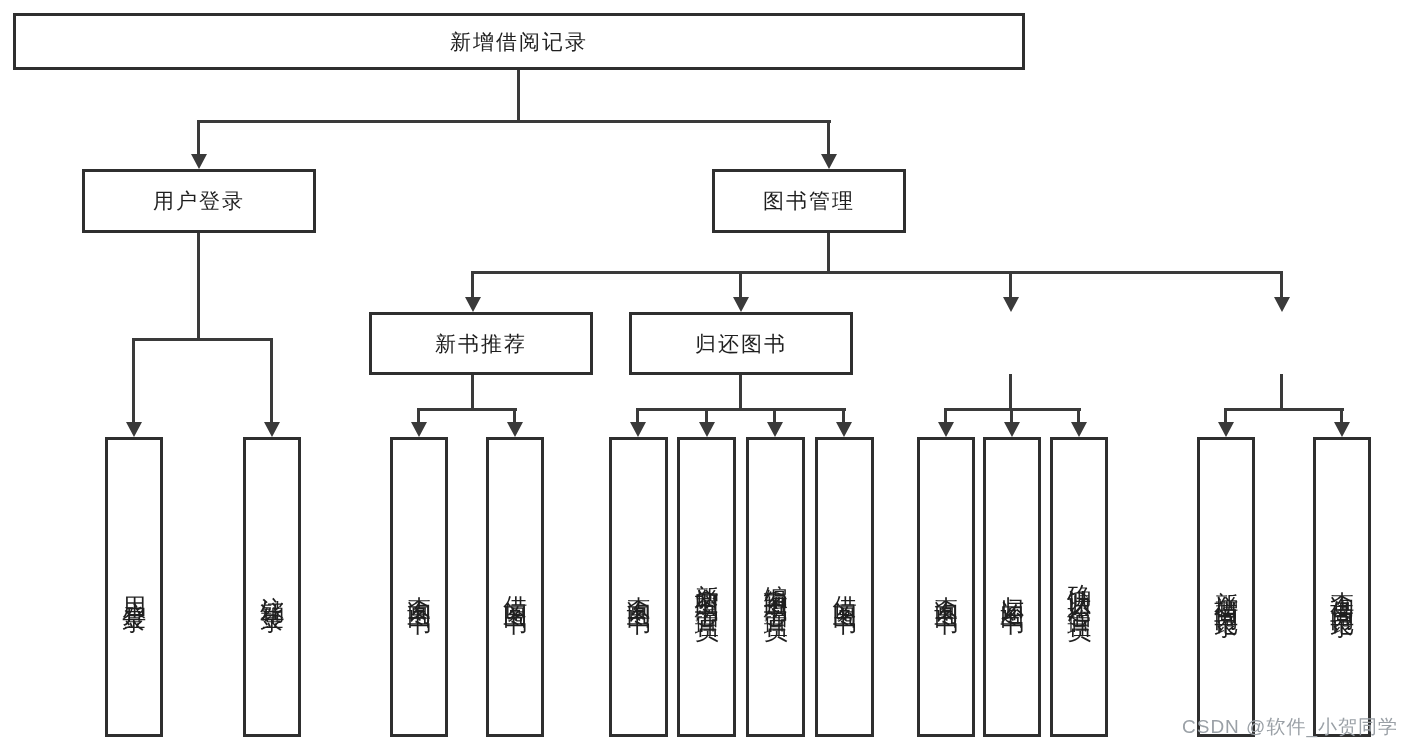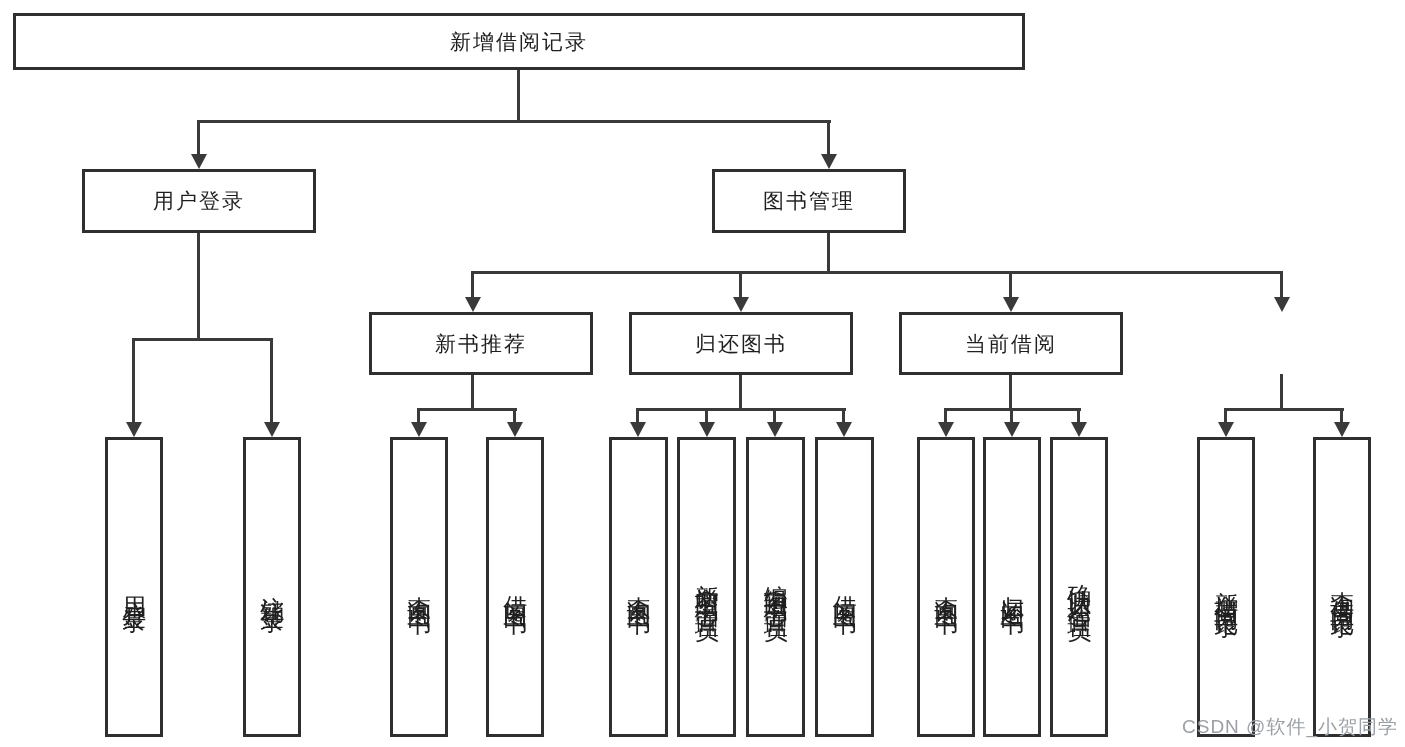--- a/index.html
+++ b/index.html
@@ -105,23 +105,20 @@
   <div class="box hbox" style="left:712px;top:169px;width:194px;height:64px">
     <span class="lbl">图书管理</span>
   </div>
 
   <div class="box hbox" style="left:369px;top:312px;width:224px;height:63px">
     <span class="lbl">新书推荐</span>
   </div>
   <div class="box hbox" style="left:629px;top:312px;width:224px;height:63px">
     <span class="lbl">归还图书</span>
   </div>
-  <div class="box hbox" style="left:899px;top:312px;width:224px;height:63px">
-    <span class="lbl">当前借阅</span>
-  </div>
 
   <div class="box vbox" style="left:105px;top:437px;width:58px;height:300px">
     <span class="vtext">用户登录</span>
   </div>
   <div class="box vbox" style="left:243px;top:437px;width:58px;height:300px">
     <span class="vtext">注销登录</span>
   </div>
 
   <div class="box vbox" style="left:390px;top:437px;width:58px;height:300px">
     <span class="vtext">查询图书</span>

